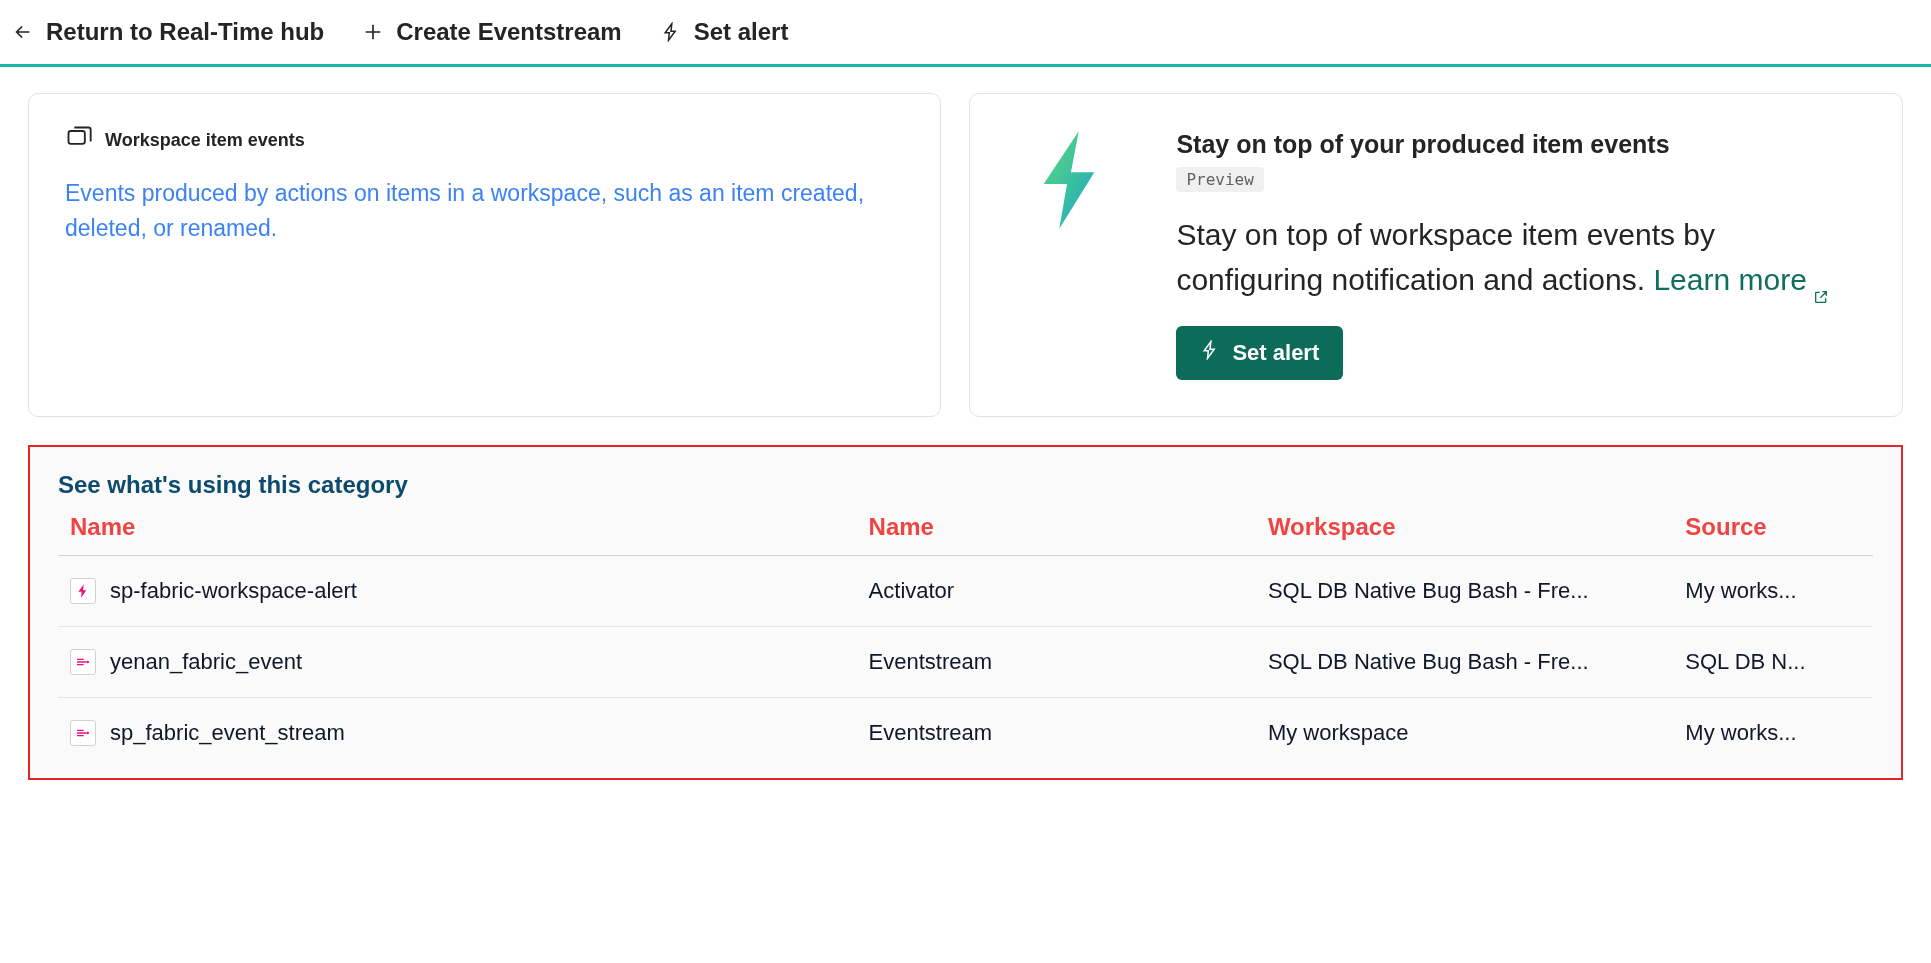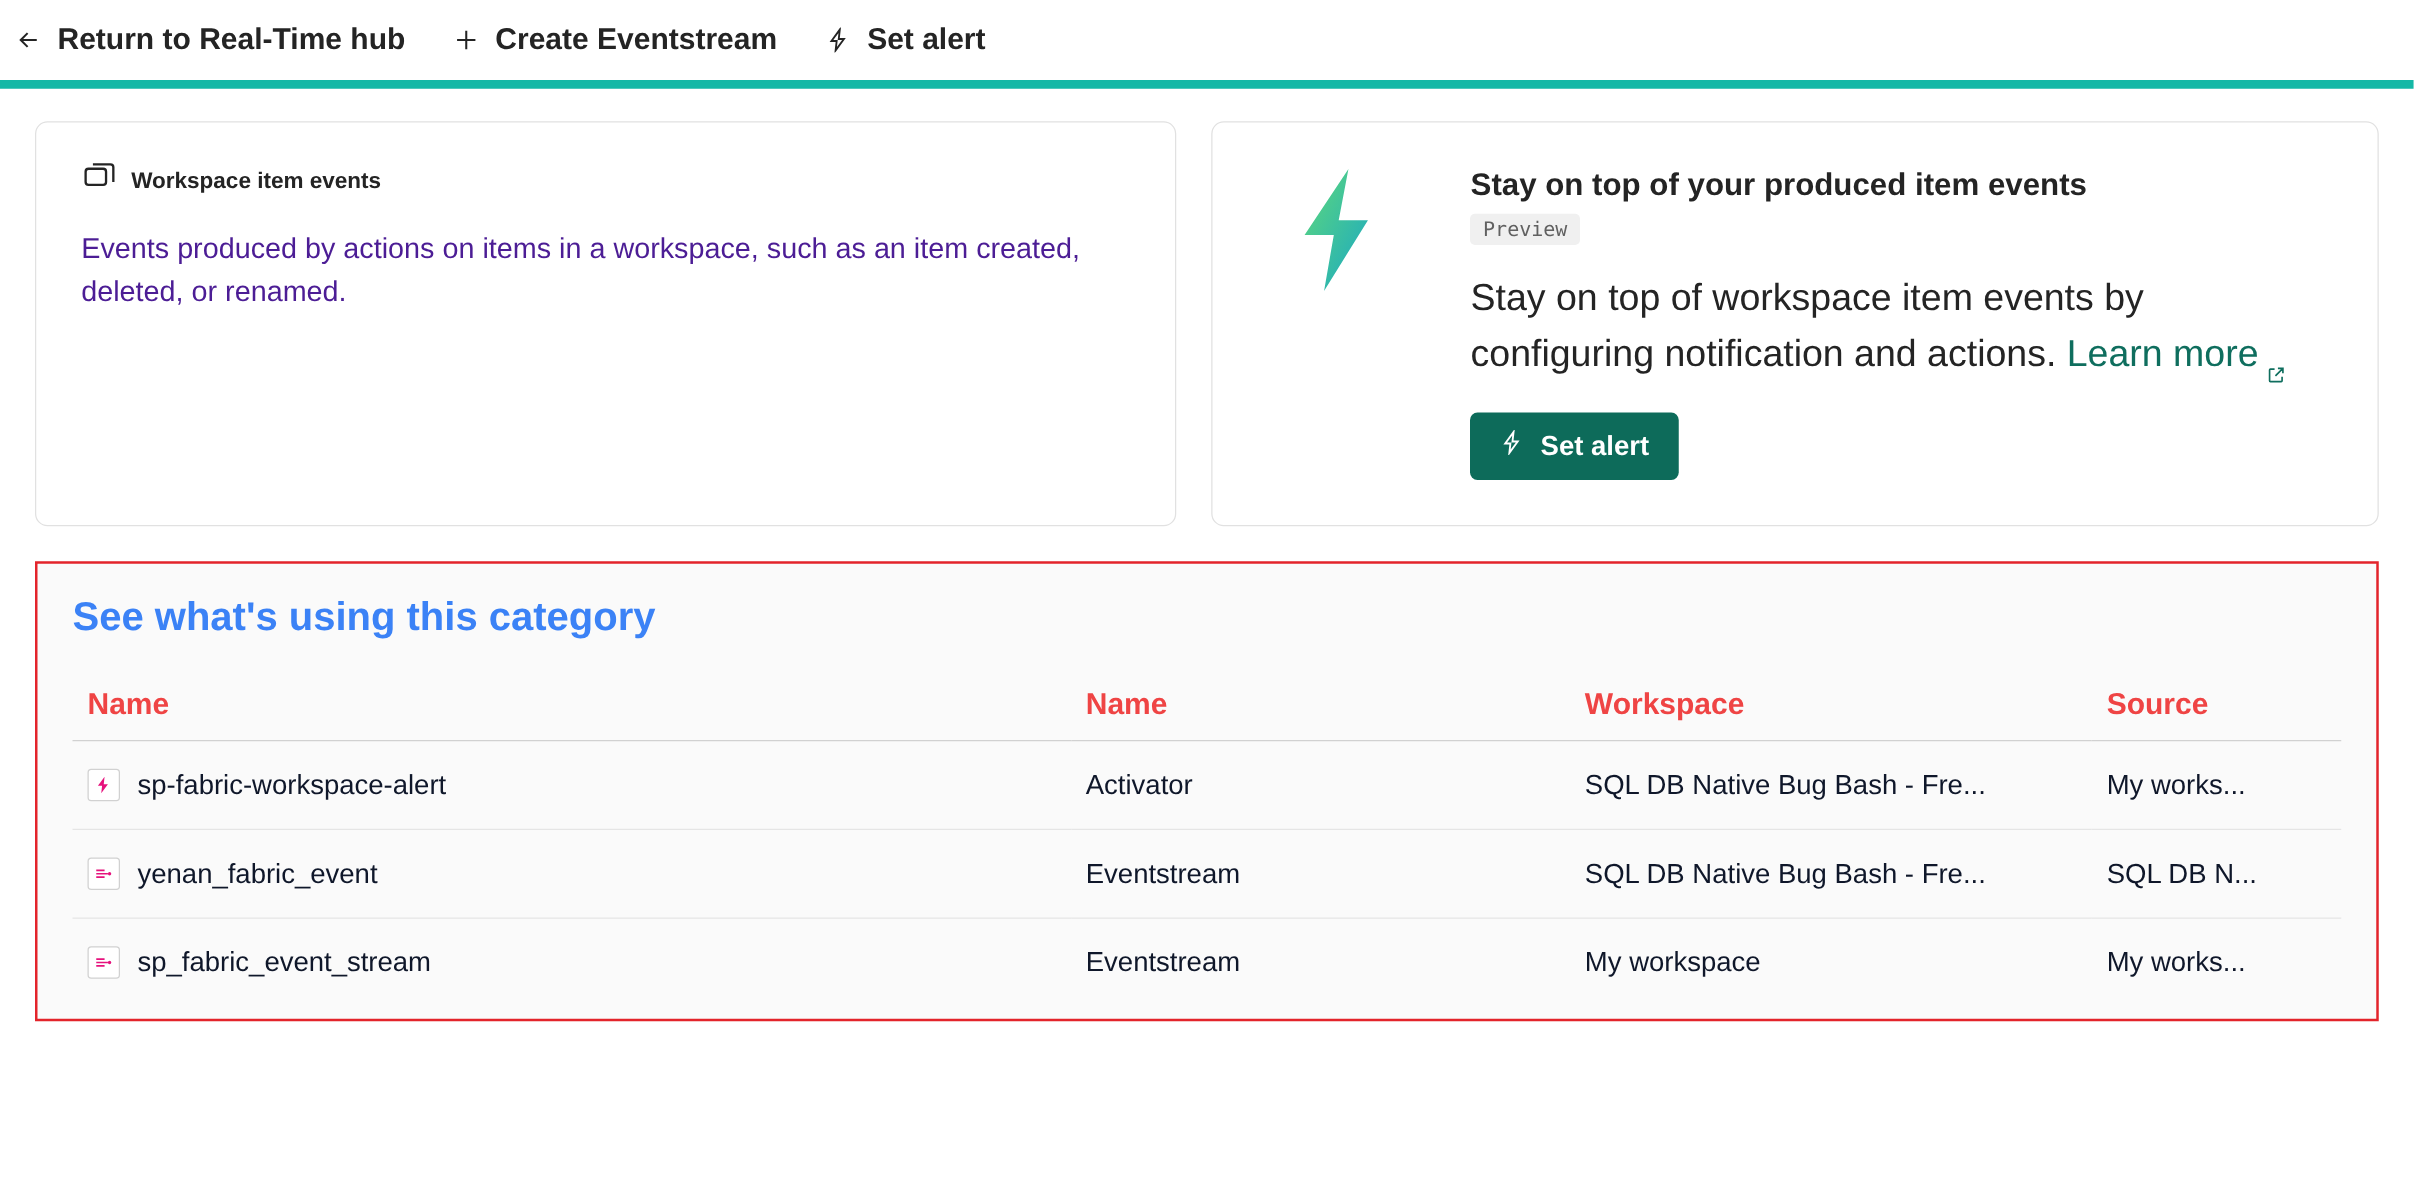--- a/index.html
+++ b/index.html
@@ -11,21 +11,21 @@
       font-family: 'Segoe UI', -apple-system, BlinkMacSystemFont, sans-serif;
       background: #ffffff;
       color: #242424;
       width: 1931px;
     }
     .toolbar {
       display: flex;
       align-items: center;
       gap: 38px;
       padding: 18px 12px;
-      border-bottom: 7px solid #14b8a6;
+      border-bottom: 3px solid #14b8a6;
     }
     .toolbar-item {
       display: flex;
       align-items: center;
       gap: 12px;
       font-size: 24px;
       font-weight: 600;
       cursor: pointer;
       color: #242424;
     }
@@ -65,21 +65,21 @@
       gap: 12px;
       margin-bottom: 20px;
     }
     .card-title {
       font-size: 18px;
       font-weight: 600;
       color: #242424;
     }
     .card-description {
       font-size: 23px;
-      color: #4c1d95;
+      color: #3b82f6;
       line-height: 1.5;
       font-weight: 400;
     }
     .workspace-icon svg {
       width: 28px;
       height: 28px;
     }
     .bolt-large {
       width: 78px;
       height: 100px;
@@ -131,24 +131,23 @@
       gap: 12px;
       cursor: pointer;
     }
     .highlight-box {
       margin-top: 28px;
       border: 2px solid #e3242b;
       padding: 24px 28px 10px 28px;
       background: #fafafa;
     }
     .section-heading {
-      font-size: 32px;
+      font-size: 24px;
       font-weight: 700;
-      color: #3b82f6;
-      margin-bottom: 24px;
+      color: #0c4a6e;
     }
     .data-table {
       width: 100%;
       border-collapse: collapse;
     }
     .data-table thead th {
       text-align: left;
       font-size: 24px;
       font-weight: 700;
       color: #ef4444;

